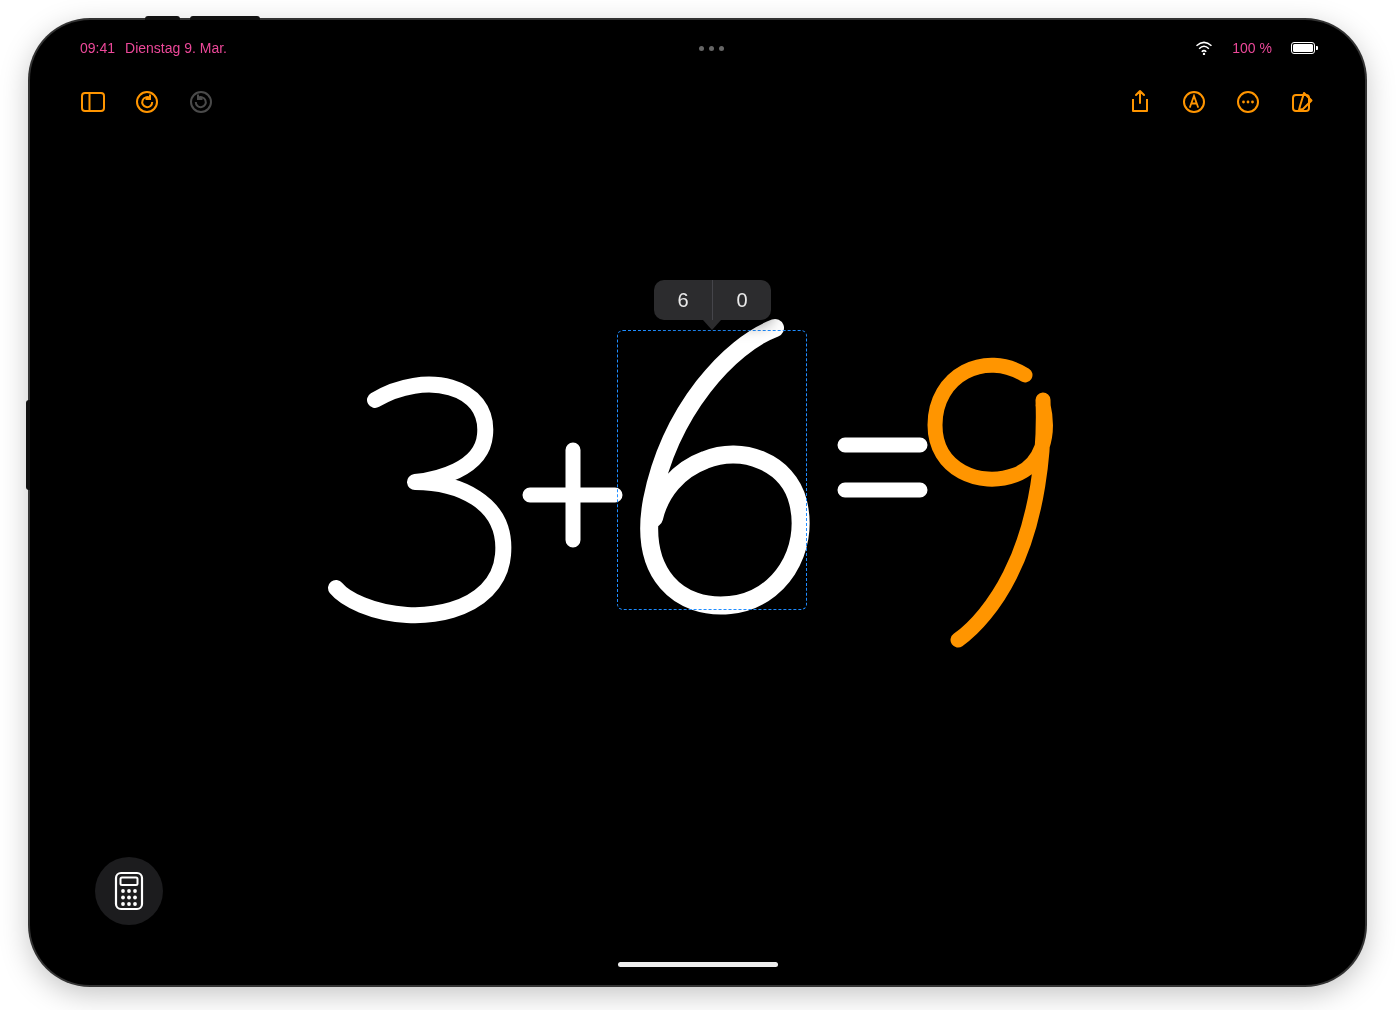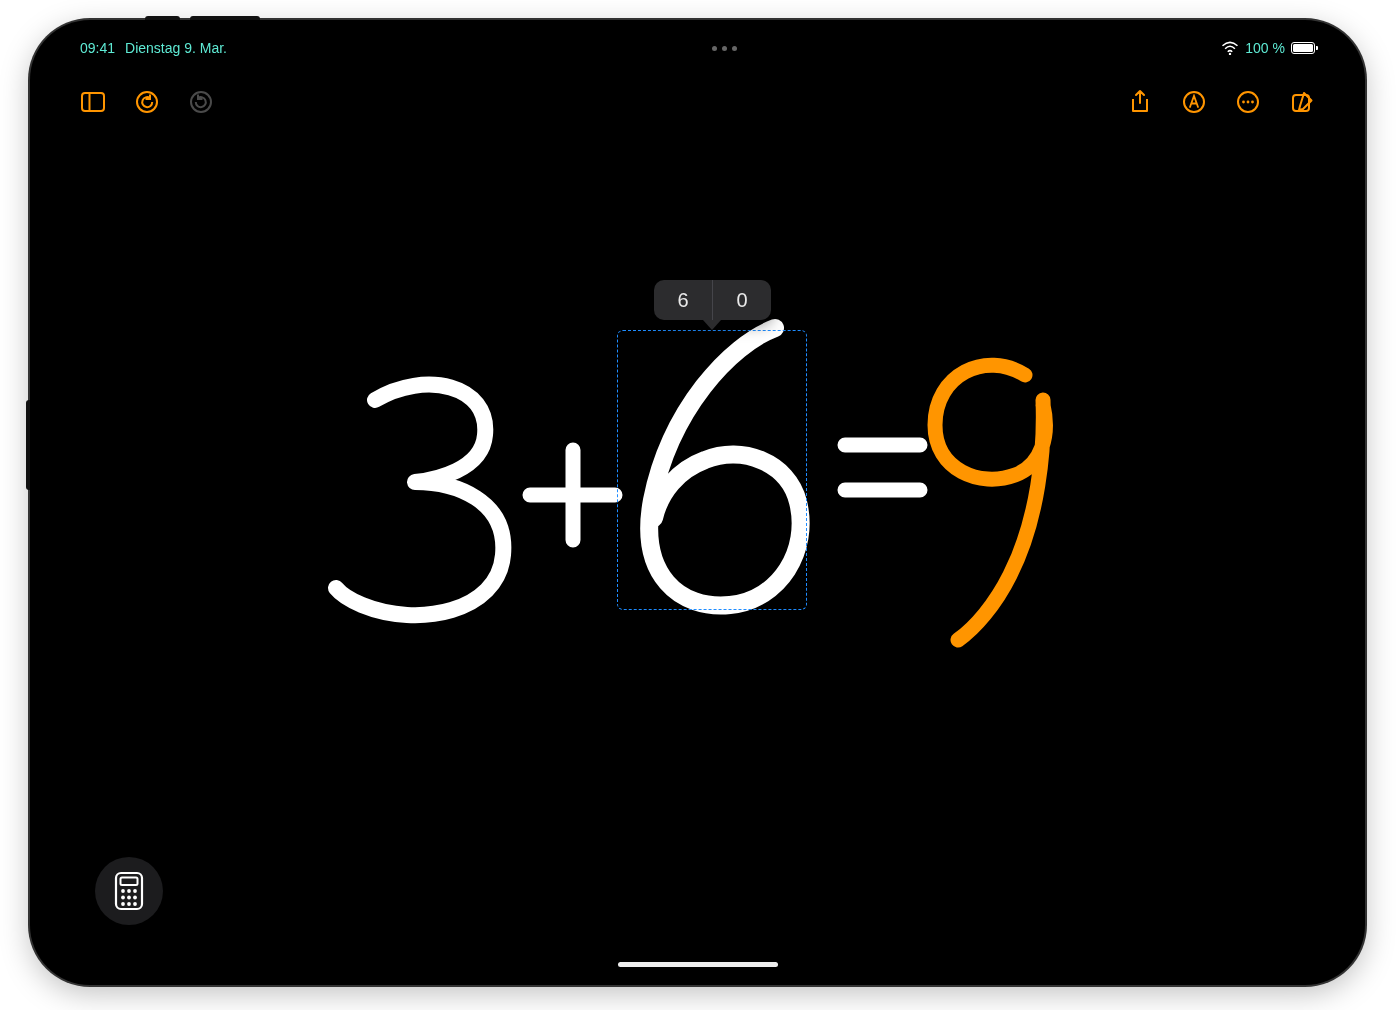--- a/index.html
+++ b/index.html
@@ -65,38 +65,38 @@
 
   
   .status-bar {
     position: absolute;
     top: 0;
     left: 0;
     right: 0;
     height: 36px;
     display: flex;
     align-items: center;
-    color: #5eead4;
+    color: #ec4899;
     font-size: 14px;
     font-weight: 500;
     padding: 0 40px;
   }
   .status-left {
     display: flex;
     gap: 10px;
     align-items: baseline;
   }
   .status-center {
     flex: 1;
     display: flex;
     justify-content: center;
   }
   .status-right {
     display: flex;
-    gap: 6px;
+    gap: 19px;
     align-items: center;
     text-align: right;
   }
   .multitask-dots {
     display: flex;
     gap: 5px;
     padding: 4px;
     cursor: pointer;
   }
   .multitask-dots span {

